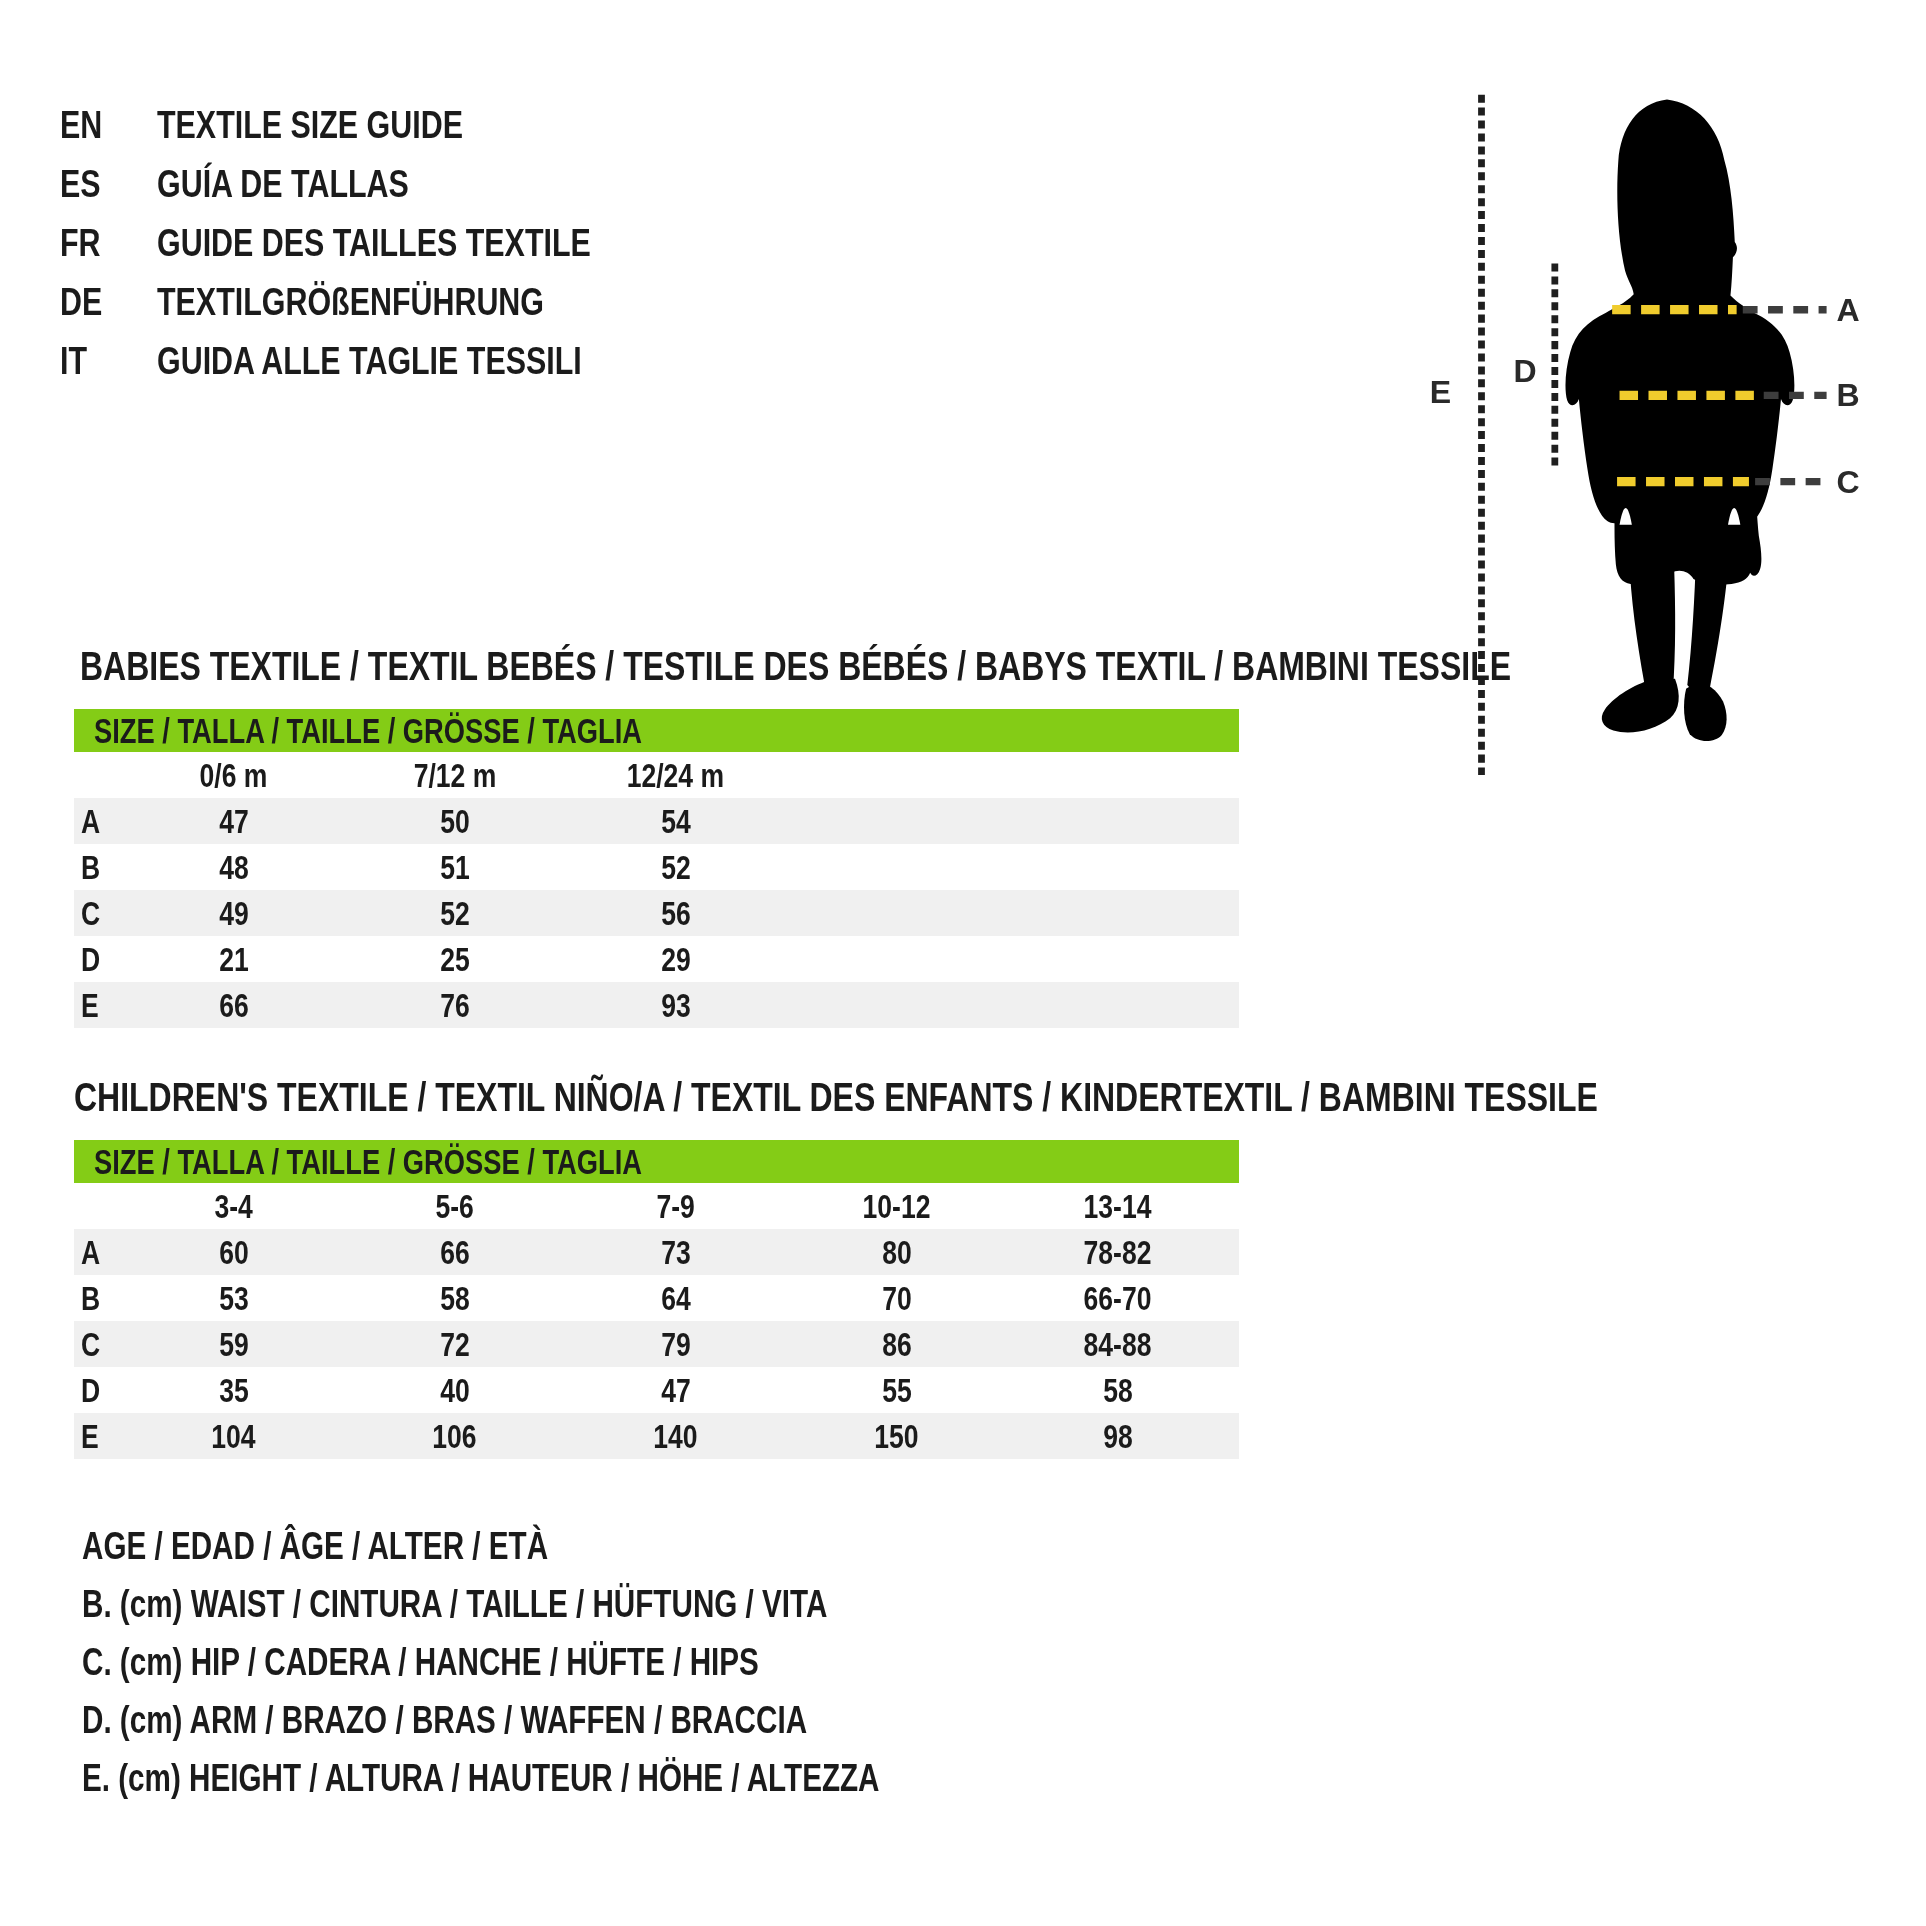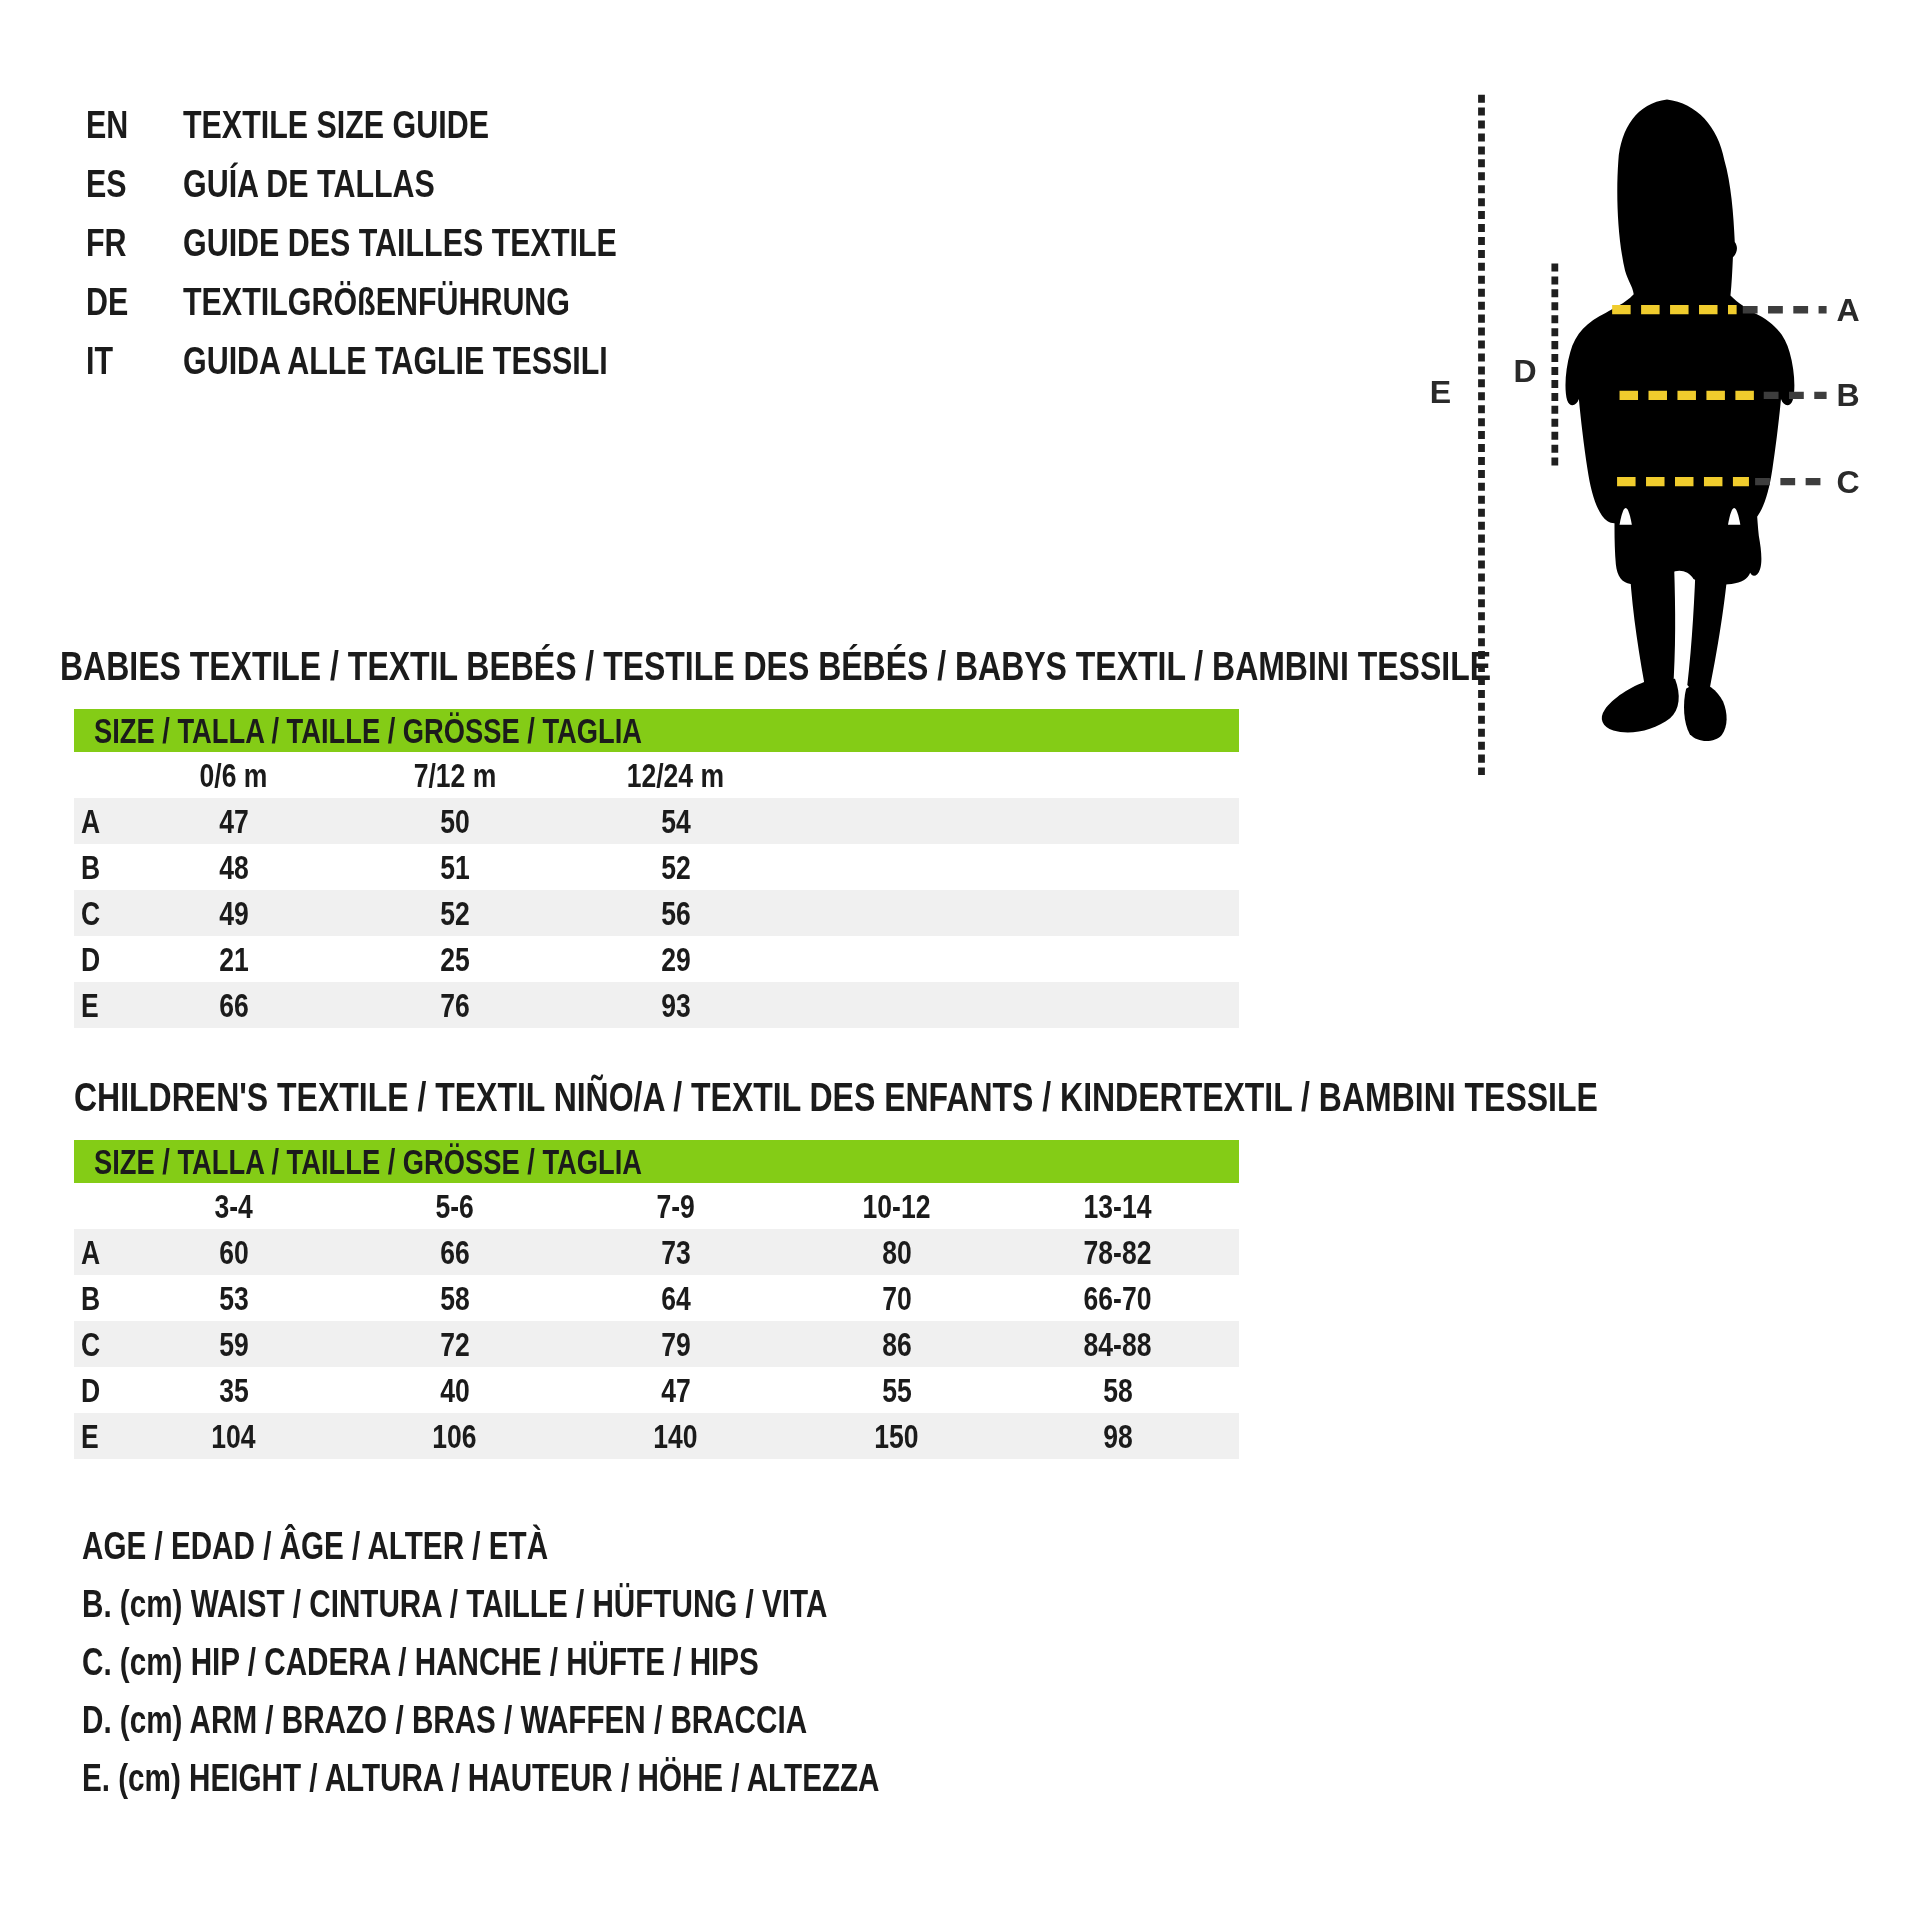--- a/index.html
+++ b/index.html
@@ -5,21 +5,21 @@
   html,body{margin:0;padding:0;background:#ffffff;}
   .page{
     position:relative;width:1926px;height:1926px;background:#ffffff;overflow:hidden;
     font-family:"Liberation Sans",sans-serif;font-weight:700;color:#1b1b1b;
   }
   .abs{position:absolute;}
   
   .cond{display:inline-block;transform:scaleX(.78);transform-origin:0 50%;white-space:nowrap;}
   .condc{display:inline-block;transform:scaleX(.78);transform-origin:50% 50%;white-space:nowrap;}
   
-  .lang-block{left:86px;top:95px;}
+  .lang-block{left:60px;top:95px;}
   .lang-row{display:flex;height:59px;align-items:center;font-size:39px;}
   .lang-code{width:97px;}
   
   .heading{font-size:41px;line-height:41px;}
   
   .size-table{width:1165px;}
   .size-bar{height:43px;background:#84cc16;display:flex;align-items:center;padding-left:20px;font-size:35px;box-sizing:border-box;}
   .trow{display:flex;height:46px;align-items:center;font-size:34px;}
   .trow.striped{background:#f0f0f0;}
   .trow .lbl{width:49px;padding-left:7.4px;box-sizing:border-box;}
@@ -99,21 +99,21 @@
     <line x1="348" y1="502" x2="572" y2="502" stroke-width="15" stroke-dasharray="30 17" stroke="#F0CC2D"></line>
     <line x1="344" y1="642" x2="558" y2="642" stroke-width="15" stroke-dasharray="30 17" stroke="#F0CC2D"></line>
 
     <text class="fig-label" x="700" y="381">A</text>
     <text class="fig-label" x="700" y="520">B</text>
     <text class="fig-label" x="700" y="660">C</text>
     <text class="fig-label" x="176" y="480">D</text>
     <text class="fig-label" x="40" y="515">E</text>
   </svg>
 
-  <div class="abs heading" style="left:60px;top:646px;">
+  <div class="abs heading" style="left:80px;top:646px;">
     <span class="cond">BABIES TEXTILE / TEXTIL BEBÉS / TESTILE DES BÉBÉS / BABYS TEXTIL / BAMBINI TESSILE</span>
   </div>
 
   <div class="abs size-table" style="left:74px;top:709px;">
     <div class="size-bar">
       <span class="cond">SIZE / TALLA / TAILLE / GRÖSSE / TAGLIA</span>
     </div>
     <div class="trow">
       <span class="lbl"></span>
       <span class="cell"><span class="condc">0/6 m</span></span>

